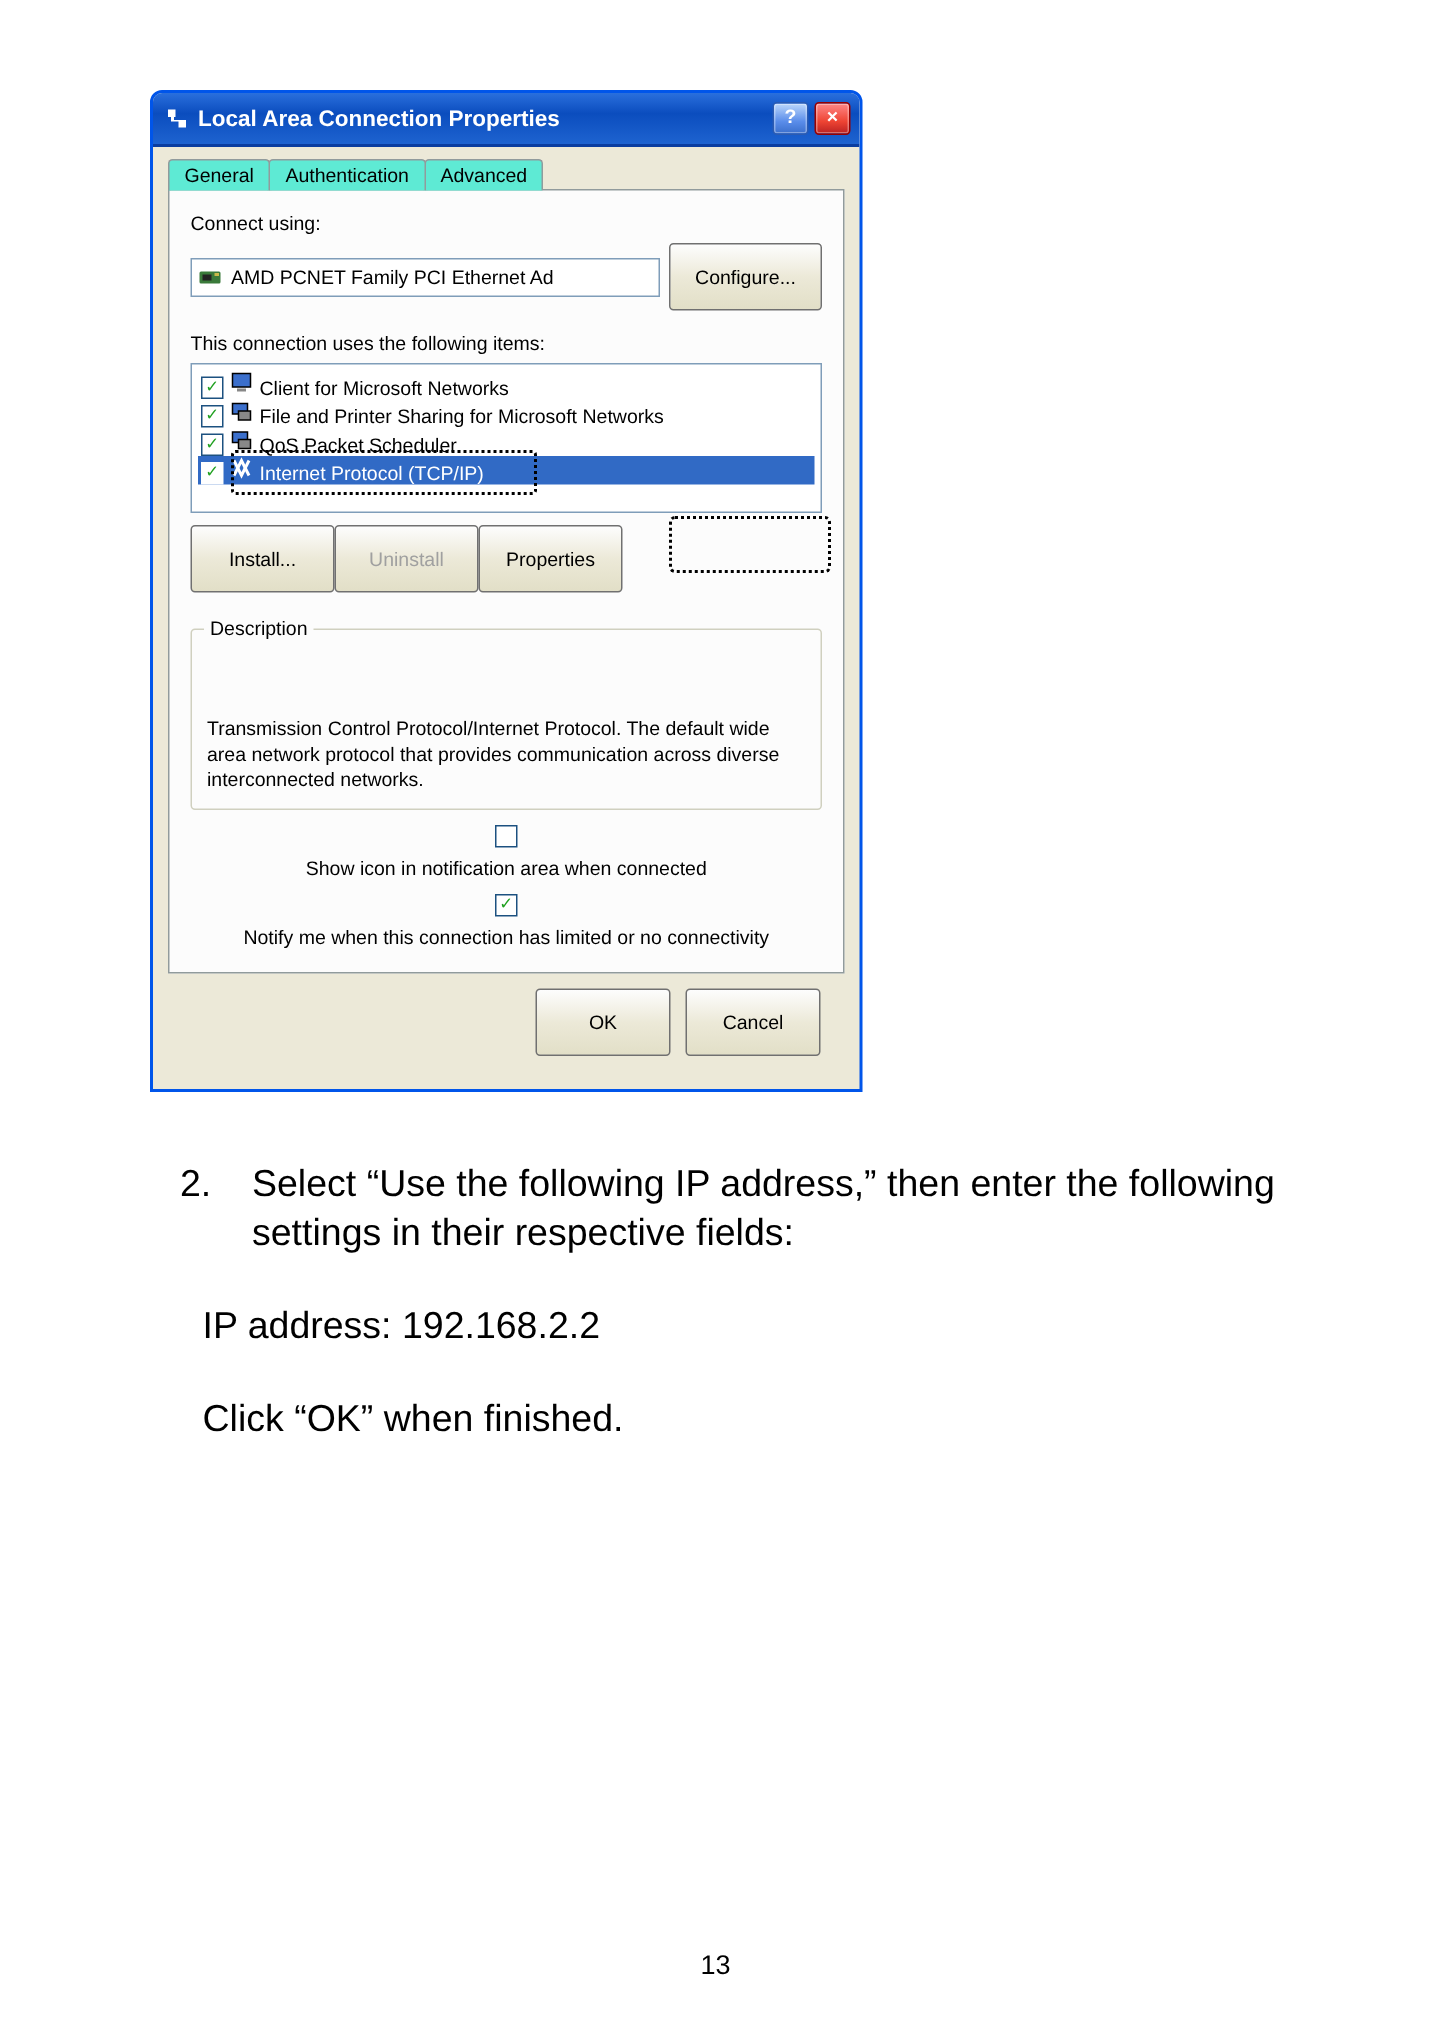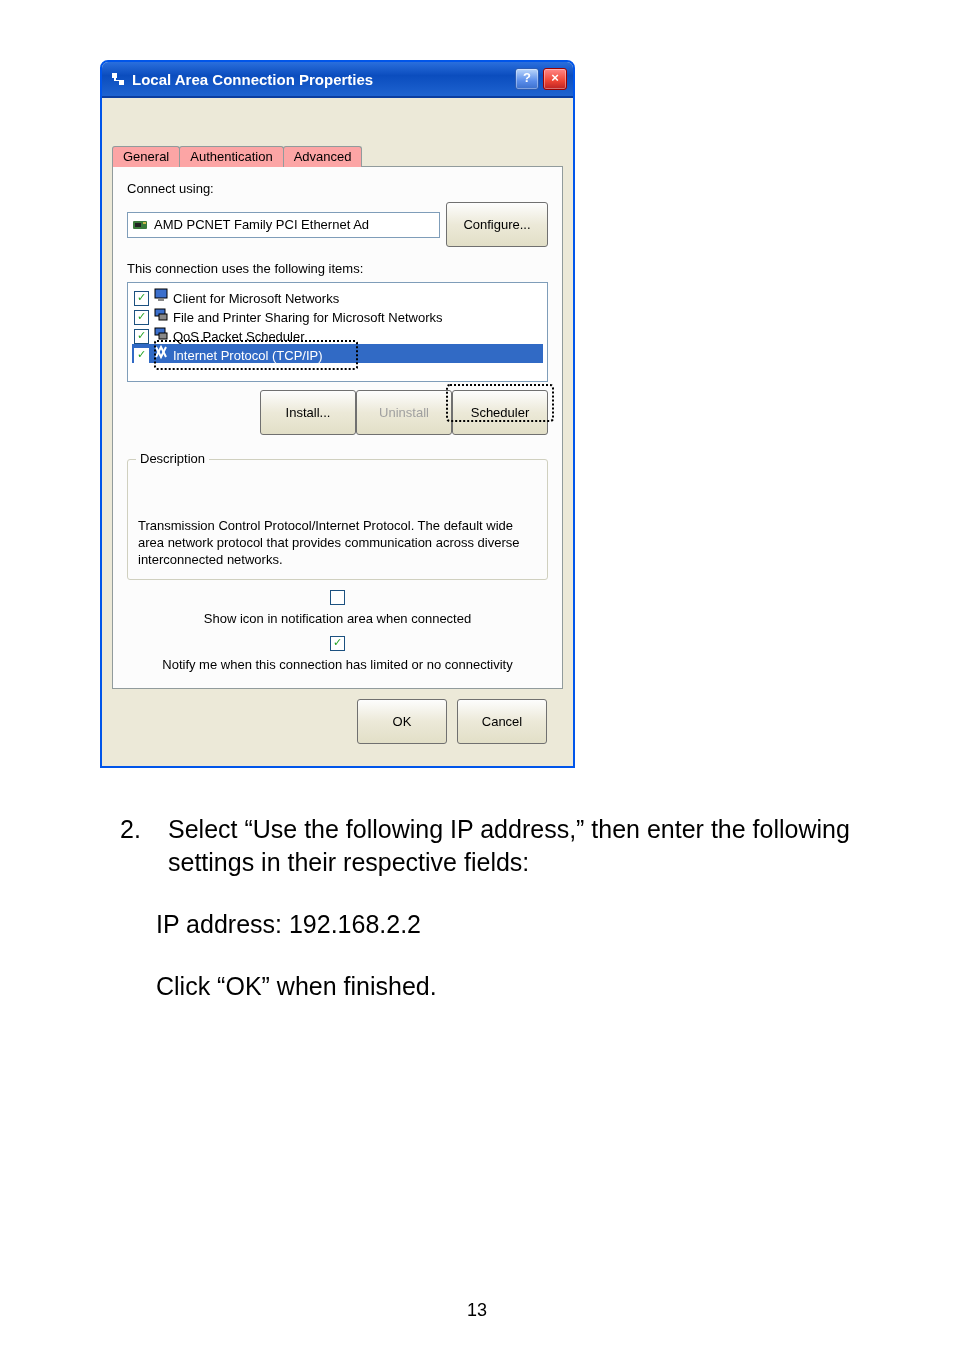--- a/index.html
+++ b/index.html
@@ -65,28 +65,27 @@
     border-color:#2b5bb2;
   }
   .dialog-body {
     padding: 8px 10px 10px 10px;
   }
   .tabs {
     display:flex;
     margin-bottom:-1px;
   }
   .tab {
-    background:#fca5a5;
+    background:#5eead4;
     border:1px solid #919B9C;
     border-bottom:none;
     border-radius:3px 3px 0 0;
     padding:2px 10px 3px 10px;
     margin-right:-1px;
     position:relative;
-    margin-top:40px;
   }
   .tab.active { z-index:3; }
   .tabpanel {
     border:1px solid #919B9C;
     background:#FCFCFC;
     padding:14px 14px 16px 14px;
   }
   .label { margin-bottom:6px; }
   .adapter-row { display:flex; align-items:center; gap:6px; margin-bottom:14px; }
   .adapter-box {
@@ -118,21 +117,21 @@
     padding:4px 4px;
     margin-bottom:8px;
     position:relative;
     overflow:visible;
   }
   .list-item { display:flex; align-items:flex-end; gap:4px; height:19px; padding:0 2px; }
   .list-item.selected { background:#316AC5; color:#fff; }
   .cb { width:13px; height:13px; border:1px solid #1C5180; background:#fff; display:inline-flex; align-items:center; justify-content:center; }
   .cb.chk::after { content:"✓"; font-size:11px; color:#21A121; transform:translateY(-1px); }
   .list-item.selected .cb { border-color:#fff0; background:#fff; }
-  .triple { display:flex; justify-content:flex-end; margin-bottom:24px; position:relative; }
+  .triple { display:flex; justify-content:flex-start; margin-bottom:24px; position:relative; }
   .triple .xp-btn { width:94px; }
   .group {
     border:1px solid #D0D0BF;
     border-radius:3px;
     padding:10px 10px 10px 10px;
     margin-top:4px;
     position:relative;
   }
   .group-legend {
     position:absolute;
@@ -146,21 +145,21 @@
   .instruction {
     display:flex;
     align-items:flex-start;
     font-size:25px;
     line-height:1.35;
     margin-left:40px;
     margin-bottom:28px;
   }
   .instr-num { width:48px; flex:0 0 48px; }
   .instr-body { flex:1; }
-  .sub { margin-left:76px; font-size:25px; line-height:1.35; margin-bottom:28px; }
+  .sub { margin-left:55px; font-size:25px; line-height:1.35; margin-bottom:28px; }
   .pnum {
     position:absolute;
     bottom:30px; left:0; width:954px;
     text-align:center;
     font-size:18px;
   }
   .dots-box {
     position:absolute;
     border:2px dotted #000;
     pointer-events:none;
@@ -245,21 +244,21 @@
                     <path d="M3 3 L8 13 L13 3" fill="none" stroke="#fff" stroke-width="2"></path>
                   </svg></span>
               <span>Internet Protocol (TCP/IP)</span>
             </div>
             <div class="dots-box" style="top:57px;left:26px;width:200px;height:26px;border-radius:3px;"></div>
           </div>
 
           <div class="triple">
             <div class="xp-btn"><span>Install...</span></div>
             <div class="xp-btn disabled"><span>Uninstall</span></div>
-            <div class="xp-btn"><span>Scheduler</span></div>
+            <div class="xp-btn"><span>Properties</span></div>
             <div class="dots-box" style="top:-6px;right:-6px;width:104px;height:34px;border-radius:4px;"></div>
           </div>
 
           <div class="group">
             <div class="group-legend">Description</div>
             <div style="line-height:1.3;margin-top:48px;">Transmission Control Protocol/Internet Protocol. The default wide area network protocol that provides communication across diverse interconnected networks.</div>
           </div>
 
           <div class="chkrow">
             <span class="cb"></span>

